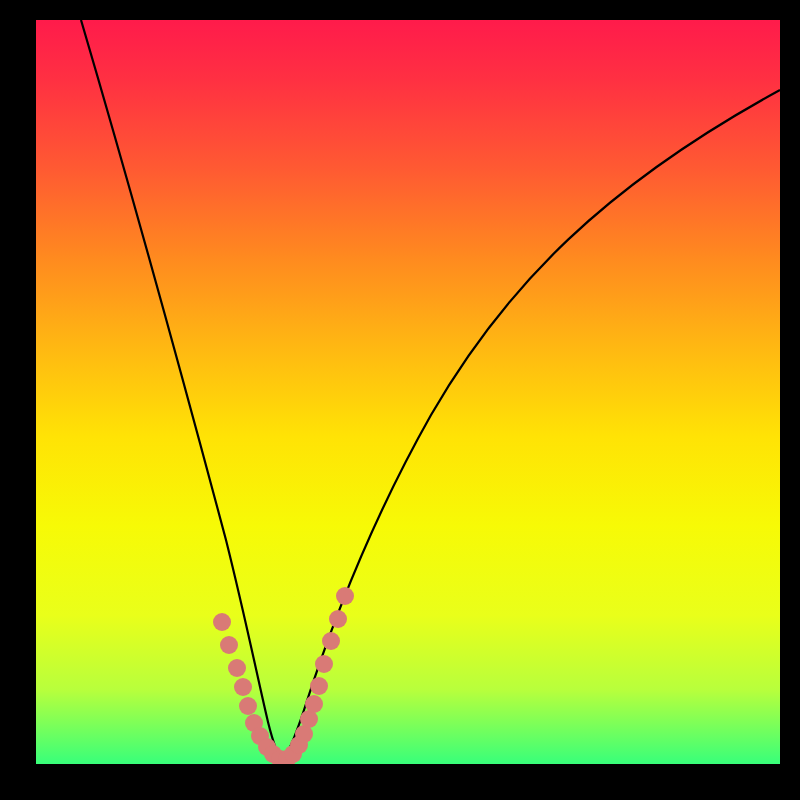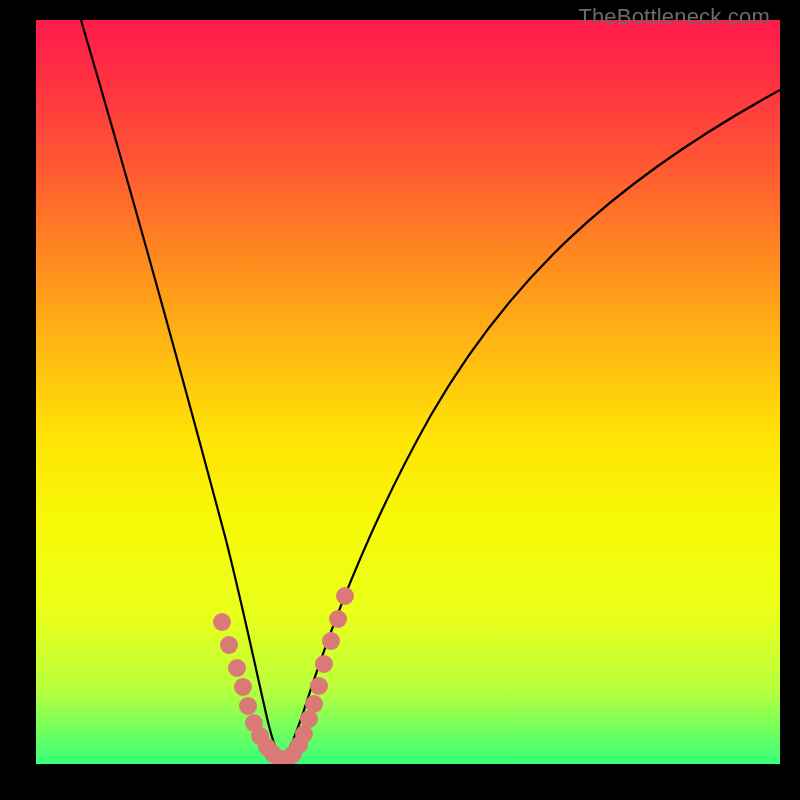--- a/index.html
+++ b/index.html
@@ -63,14 +63,13 @@
         <circle cx="273" cy="699" r="9"></circle>
         <circle cx="278" cy="684" r="9"></circle>
         <circle cx="283" cy="666" r="9"></circle>
         <circle cx="288" cy="644" r="9"></circle>
         <circle cx="295" cy="621" r="9"></circle>
         <circle cx="302" cy="599" r="9"></circle>
         <circle cx="309" cy="576" r="9"></circle>
       </g>
     </svg>
   </div>
-  <div class="wm">TheBottleneck.com</div>
 </div>
 
 </body></html>

